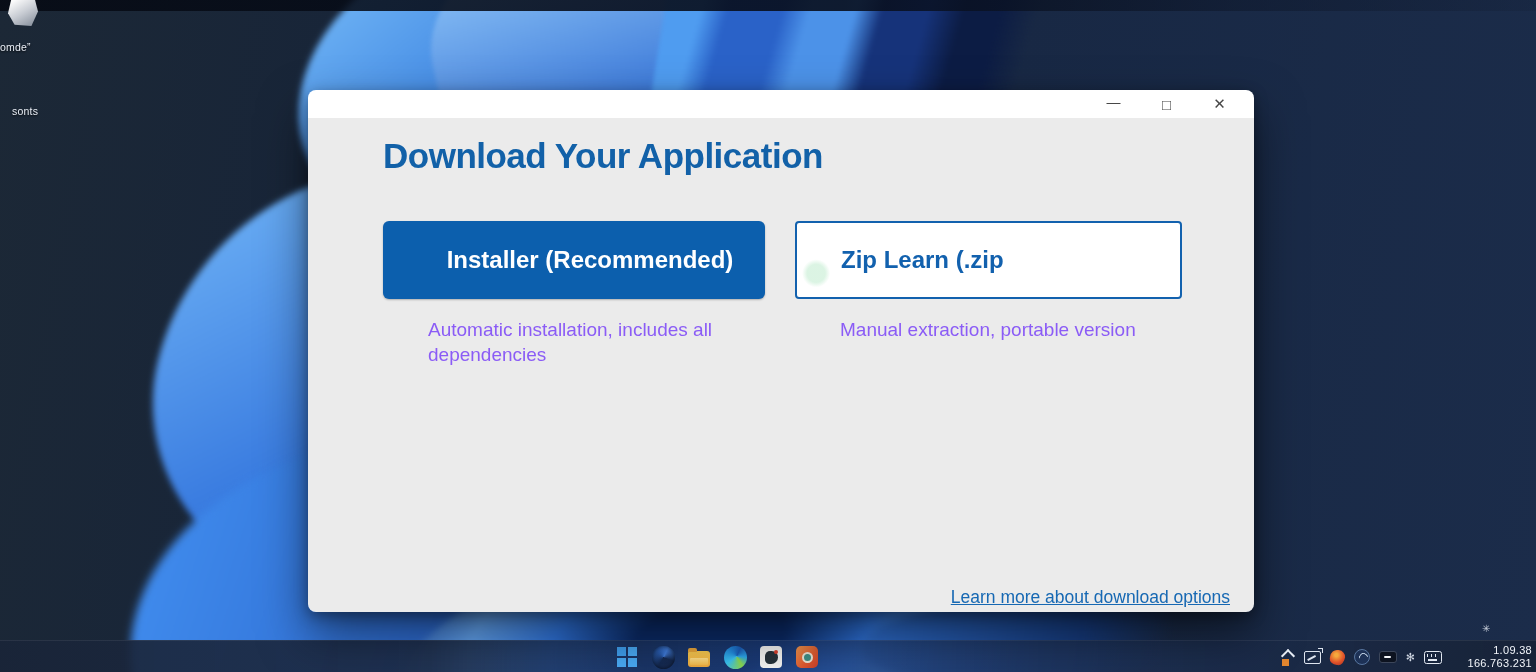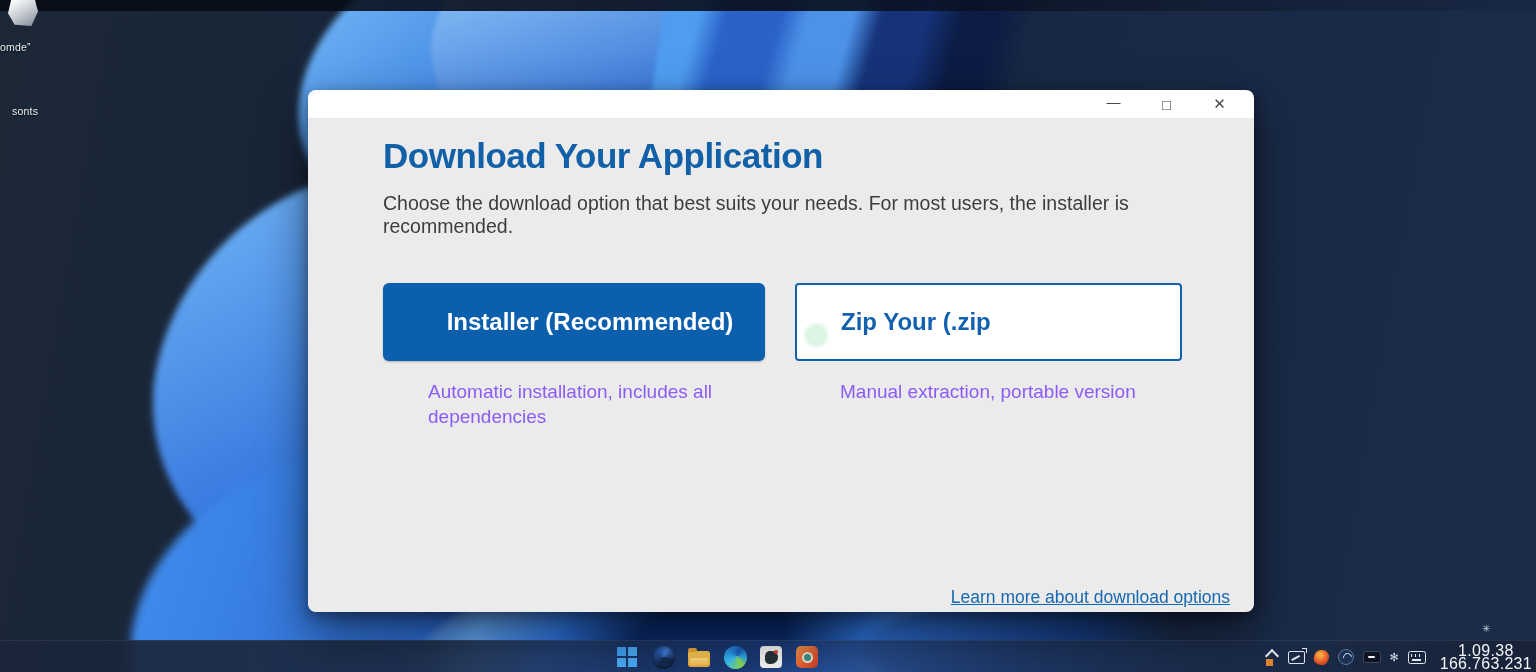--- a/index.html
+++ b/index.html
@@ -136,21 +136,21 @@
     display:flex; align-items:center; justify-content:center; }
   .ic-panel i { width:7px; height:2px; background:#f5f7fa; border-radius:1px; display:block; }
 
   .ic-lang { color:#cfd6e2; font-size:11px; line-height:11px; }
 
   .ic-kbd { position:relative; width:18px; height:13px; border:1.5px solid #e3e9f2; border-radius:2.5px; }
   .ic-kbd::before { content:""; position:absolute; left:2px; top:2px; width:10px; height:3px;
     background:repeating-linear-gradient(90deg,#e3e9f2 0 1.5px,transparent 1.5px 4px); }
   .ic-kbd::after { content:""; position:absolute; left:3px; bottom:2px; width:9px; height:1.8px; background:#e3e9f2; }
 
-  .clock { margin-left:5px; text-align:center; font-size:16px; line-height:13.5px; color:#f2f5fa;
+  .clock { margin-left:5px; text-align:right; font-size:11px; line-height:13.5px; color:#f2f5fa;
     letter-spacing:.3px; min-width:76px; cursor:pointer; }
 </style>
 </head>
 <body>
 
 <div class="wallpaper">
   <div class="petal p-mid-shadow"></div>
   <div class="petal p-top"></div>
   <div class="petal p-top2"></div>
   <div class="petal p-streak"></div>
@@ -169,28 +169,27 @@
 <div class="dialog">
   <div class="titlebar">
     <div class="win-controls">
       <span class="win-btn min">—</span>
       <span class="win-btn max">□</span>
       <span class="win-btn close">✕</span>
     </div>
   </div>
   <div class="dialog-body">
     <h1 class="dlg-title">Download Your Application</h1>
-    <p class="subtitle">Choose the download option that best suits your needs. For most users, the installer is recommended.</p>
     <div class="options-row">
       <div class="option">
         <button class="btn primary">Installer (Recommended)</button>
         <div class="caption wrap">Automatic installation, includes all dependencies</div>
       </div>
       <div class="option">
-        <button class="btn secondary">Zip Your (.zip</button>
+        <button class="btn secondary">Zip Learn (.zip</button>
         <div class="caption">Manual extraction, portable version</div>
       </div>
     </div>
     <a class="learn-link">Learn more about download options</a>
   </div>
 </div>
 
 <div class="taskbar">
   <div class="tb-center">
     <div class="tb-icon">

